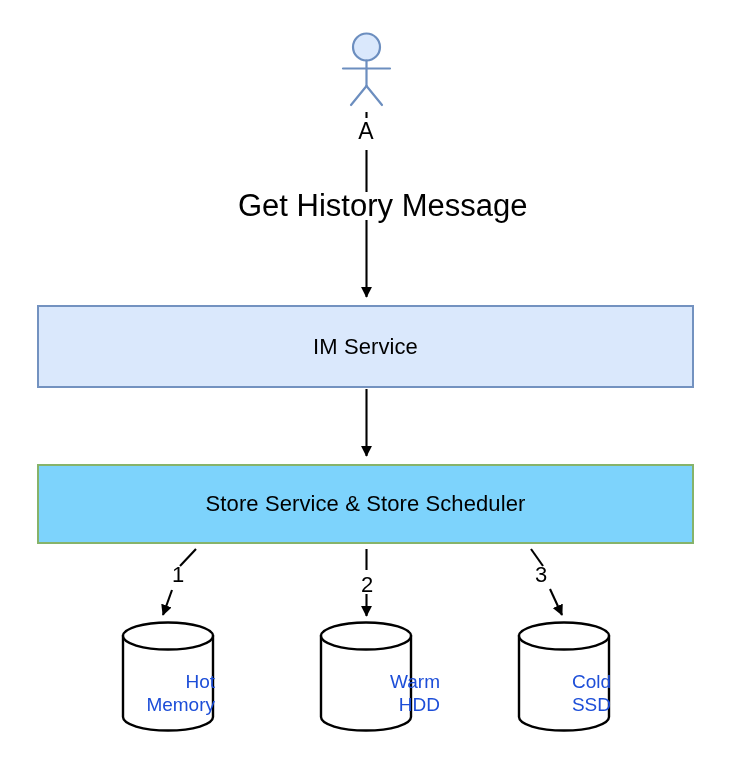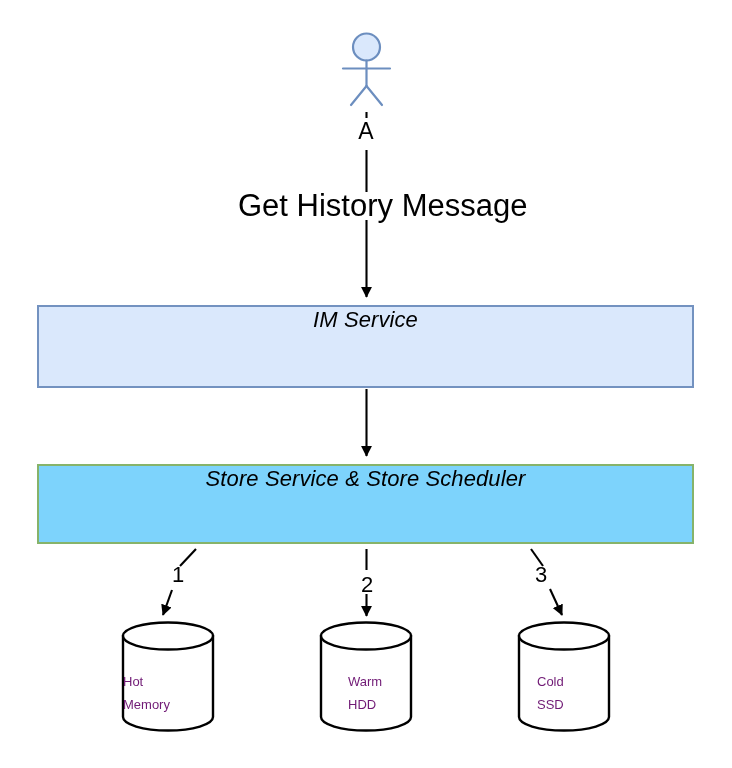--- a/index.html
+++ b/index.html
@@ -24,24 +24,24 @@
     left: 0;
     top: 0;
     width: 732px;
     height: 768px;
   }
   
   .proc-box {
     position: absolute;
     box-sizing: border-box;
     display: flex;
+    align-items: center;
     justify-content: center;
     border-width: 2px;
     border-style: solid;
-    font-style: italic;
   }
   .proc-box .box-label {
     font-size: 22px;
     line-height: 26px;
     letter-spacing: 0.1px;
     text-align: center;
     color: #000;
     white-space: nowrap;
   }
   #im-service-box {
@@ -85,29 +85,29 @@
     font-size: 22px;
     line-height: 25px;
     width: 30px;
   }
   #edge-label-1 { left: 163px; top: 562px; }
   #edge-label-2 { left: 352px; top: 572px; }
   #edge-label-3 { left: 526px; top: 562px; }
   
   .cyl-text {
     position: absolute;
-    text-align: left;
-    font-size: 13px;
+    text-align: right;
+    font-size: 19px;
     line-height: 23px;
-    color: #701a75;
+    color: #1d4ed8;
     white-space: nowrap;
   }
   #cyl-label-hot    { left: 123px; top: 670px; width: 92px; }
   #cyl-label-warm   { left: 321px; top: 670px; width: 92px; margin-left: 27px; }
-  #cyl-label-cold   { left: 537px; top: 670px; width: 92px; }
+  #cyl-label-cold   { left: 519px; top: 670px; width: 92px; }
 </style>
 </head>
 <body>
 
 <div id="diagram-root">
 
   <svg class="layer" viewBox="0 0 732 768">
     <defs>
       <marker id="arrow-black" viewBox="0 0 10 10" refX="9.2" refY="5" markerWidth="5.2" markerHeight="5.2" orient="auto-start-reverse">
         <path d="M 0 0 L 10 5 L 0 10 z" fill="#000000"></path>

